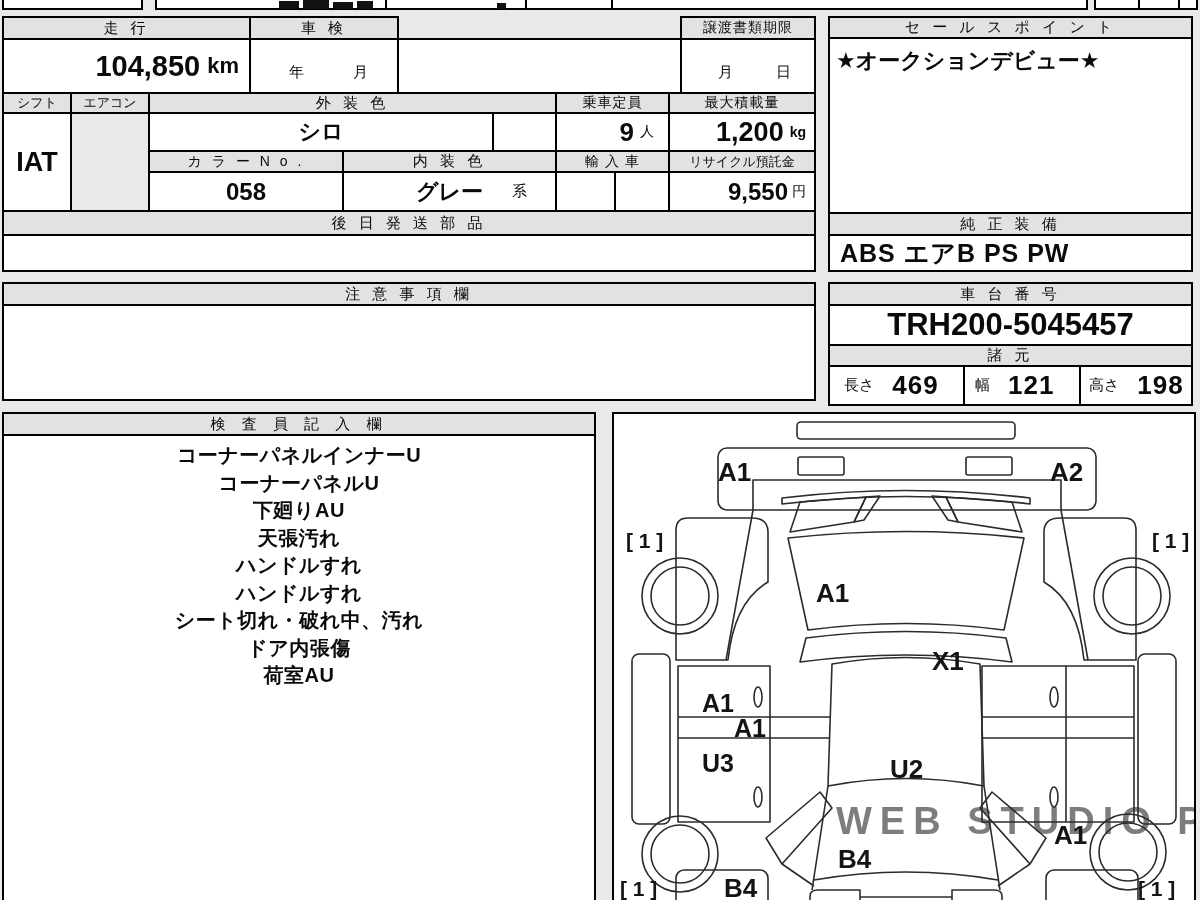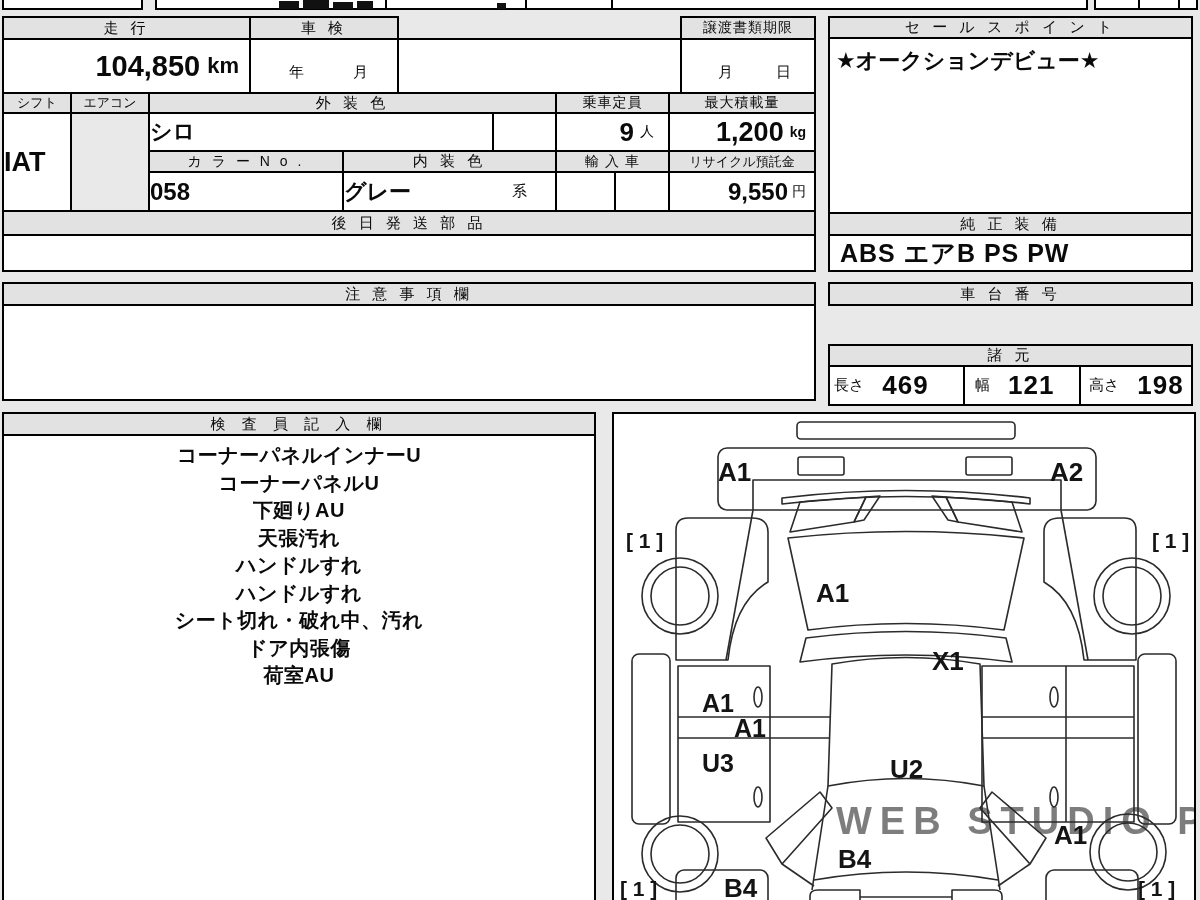--- a/index.html
+++ b/index.html
@@ -7,21 +7,21 @@
     position:relative;width:1200px;height:900px;overflow:hidden;
     background:#e9e9e9;color:#0a0a0a;
     font-family:"Liberation Sans","DejaVu Sans",sans-serif;
   }
   .cell{position:absolute;box-sizing:border-box;border:2px solid #000;background:#fff;}
   .hdr{background:#e2e2e2;display:flex;align-items:center;justify-content:center;
        font-size:15px;letter-spacing:4px;white-space:nowrap;}
   .hdr.tight{letter-spacing:1px;font-size:14px;}
   .hdr.xtight{letter-spacing:0;font-size:13px;}
   .val{display:flex;align-items:center;}
-  .center{justify-content:flex-start;}
+  .center{justify-content:center;}
   .endr{justify-content:flex-end;}
   .b{font-weight:bold;}
   .unit{font-size:14px;margin-left:6px;}
   .remnant{position:absolute;background:#111;}
   .sub{position:absolute;font-size:15px;bottom:10px;}
   .dim-label{font-size:15px;}
   .dim-value{font-size:26px;font-weight:bold;margin-left:18px;letter-spacing:1px;}
   .insp-item{font-size:20px;font-weight:bold;line-height:27.5px;white-space:nowrap;letter-spacing:0.5px;text-align:center;}
   svg text{font-family:"Liberation Sans","DejaVu Sans",sans-serif;font-weight:bold;fill:#141414;}
 </style>
@@ -112,23 +112,26 @@
 
   <div class="cell hdr" style="left:828px;top:212px;width:365px;height:24px">純 正 装 備</div>
   <div class="cell val" style="left:828px;top:234px;width:365px;height:38px;padding-left:10px">
     <span class="b" style="font-size:25px;letter-spacing:1px">ABS エアB PS PW</span>
   </div>
 
   <div class="cell hdr" style="left:2px;top:282px;width:814px;height:24px">注 意 事 項 欄</div>
   <div class="cell" style="left:2px;top:304px;width:814px;height:97px"></div>
 
   <div class="cell hdr" style="left:828px;top:282px;width:365px;height:24px">車 台 番 号</div>
+  <div class="cell val center" style="left:828px;top:304px;width:365px;height:42px">
+    <span class="b" style="font-size:31px">TRH200-5045457</span>
+  </div>
 
   <div class="cell hdr" style="left:828px;top:344px;width:365px;height:23px">諸 元</div>
-  <div class="cell val" style="left:828px;top:365px;width:137px;height:41px;padding-left:4px">
+  <div class="cell val" style="left:828px;top:365px;width:137px;height:41px;padding-left:14px">
     <span class="dim-label">長さ</span>
     <span class="dim-value">469</span>
   </div>
   <div class="cell val" style="left:963px;top:365px;width:118px;height:41px;padding-left:10px">
     <span class="dim-label">幅</span>
     <span class="dim-value">121</span>
   </div>
   <div class="cell val" style="left:1079px;top:365px;width:114px;height:41px;padding-left:8px">
     <span class="dim-label">高さ</span>
     <span class="dim-value">198</span>

